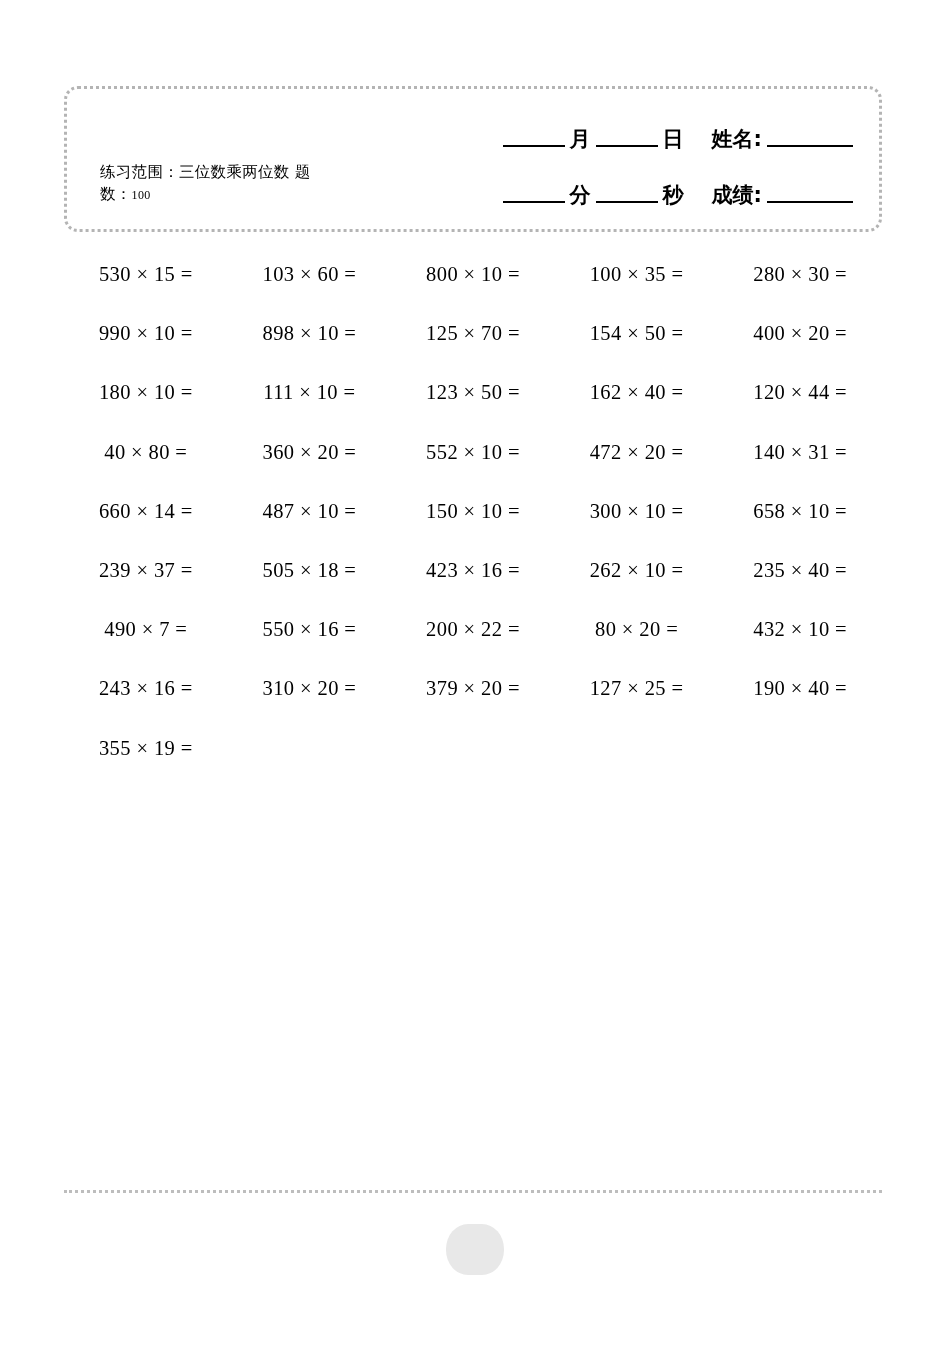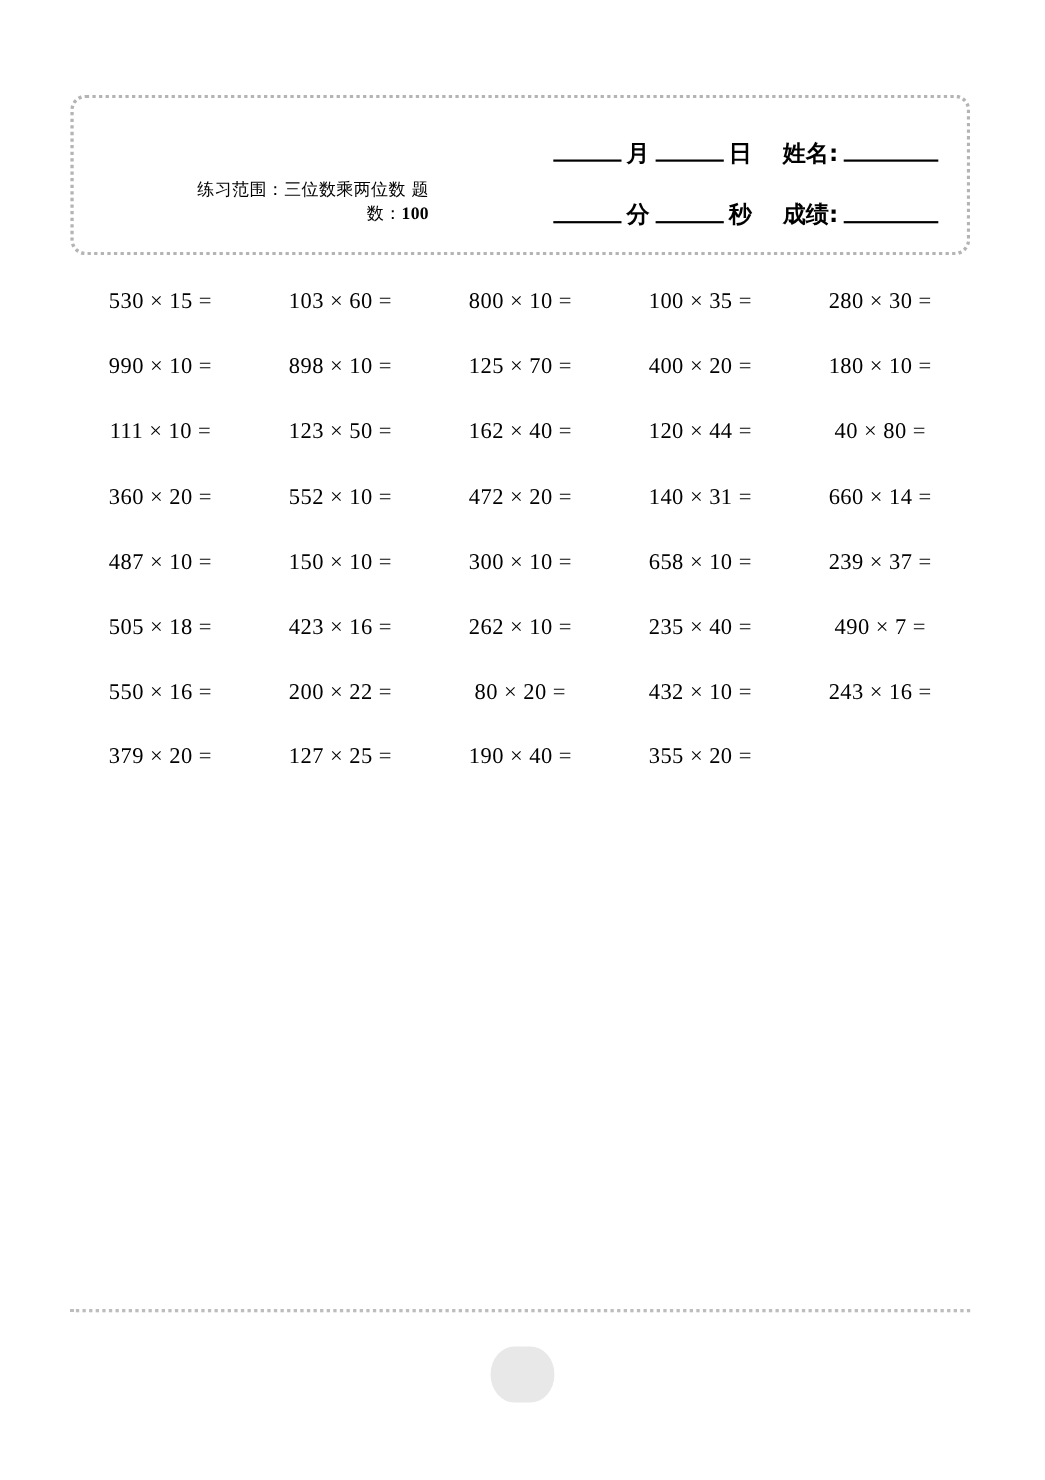--- a/index.html
+++ b/index.html
@@ -32,26 +32,24 @@
   .worksheet-title {
     position: absolute;
     left: 33px;
     top: 72px;
     width: 290px;
     font-family: "DejaVu Sans", "Liberation Sans", sans-serif;
     font-size: 15.5px;
     line-height: 1.42;
     letter-spacing: 0.3px;
     color: #000;
-    text-align: right;
   }
   .worksheet-title .qty {
     font-family: "Liberation Serif", "DejaVu Serif", serif;
-    font-size: 16px;
-    font-weight: bold;
+    font-size: 12px;
   }
 
   .meta-rows {
     position: absolute;
     right: 24px;
     top: 22px;
     width: 420px;
   }
   .meta-row {
     height: 56px;
@@ -177,20 +175,23 @@
     <div class="problem-cell">
       <span class="problem-text">990 × 10 =</span>
     </div>
     <div class="problem-cell">
       <span class="problem-text">898 × 10 =</span>
     </div>
     <div class="problem-cell">
       <span class="problem-text">125 × 70 =</span>
     </div>
     <div class="problem-cell">
+      <span class="problem-text">154 × 50 =</span>
+    </div>
+    <div class="problem-cell">
       <span class="problem-text">400 × 20 =</span>
     </div>
     <div class="problem-cell">
       <span class="problem-text">180 × 10 =</span>
     </div>
     <div class="problem-cell">
       <span class="problem-text">111 × 10 =</span>
     </div>
     <div class="problem-cell">
       <span class="problem-text">123 × 50 =</span>
@@ -258,27 +259,30 @@
     <div class="problem-cell">
       <span class="problem-text">80 × 20 =</span>
     </div>
     <div class="problem-cell">
       <span class="problem-text">432 × 10 =</span>
     </div>
     <div class="problem-cell">
       <span class="problem-text">243 × 16 =</span>
     </div>
     <div class="problem-cell">
+      <span class="problem-text">310 × 20 =</span>
+    </div>
+    <div class="problem-cell">
       <span class="problem-text">379 × 20 =</span>
     </div>
     <div class="problem-cell">
       <span class="problem-text">127 × 25 =</span>
     </div>
     <div class="problem-cell">
       <span class="problem-text">190 × 40 =</span>
     </div>
     <div class="problem-cell">
-      <span class="problem-text">355 × 20 =</span>
+      <span class="problem-text">355 × 19 =</span>
     </div>
   </div>
 
 <div class="footer-sep"></div>
 <div class="page-marker"></div>
 
 </body></html>

